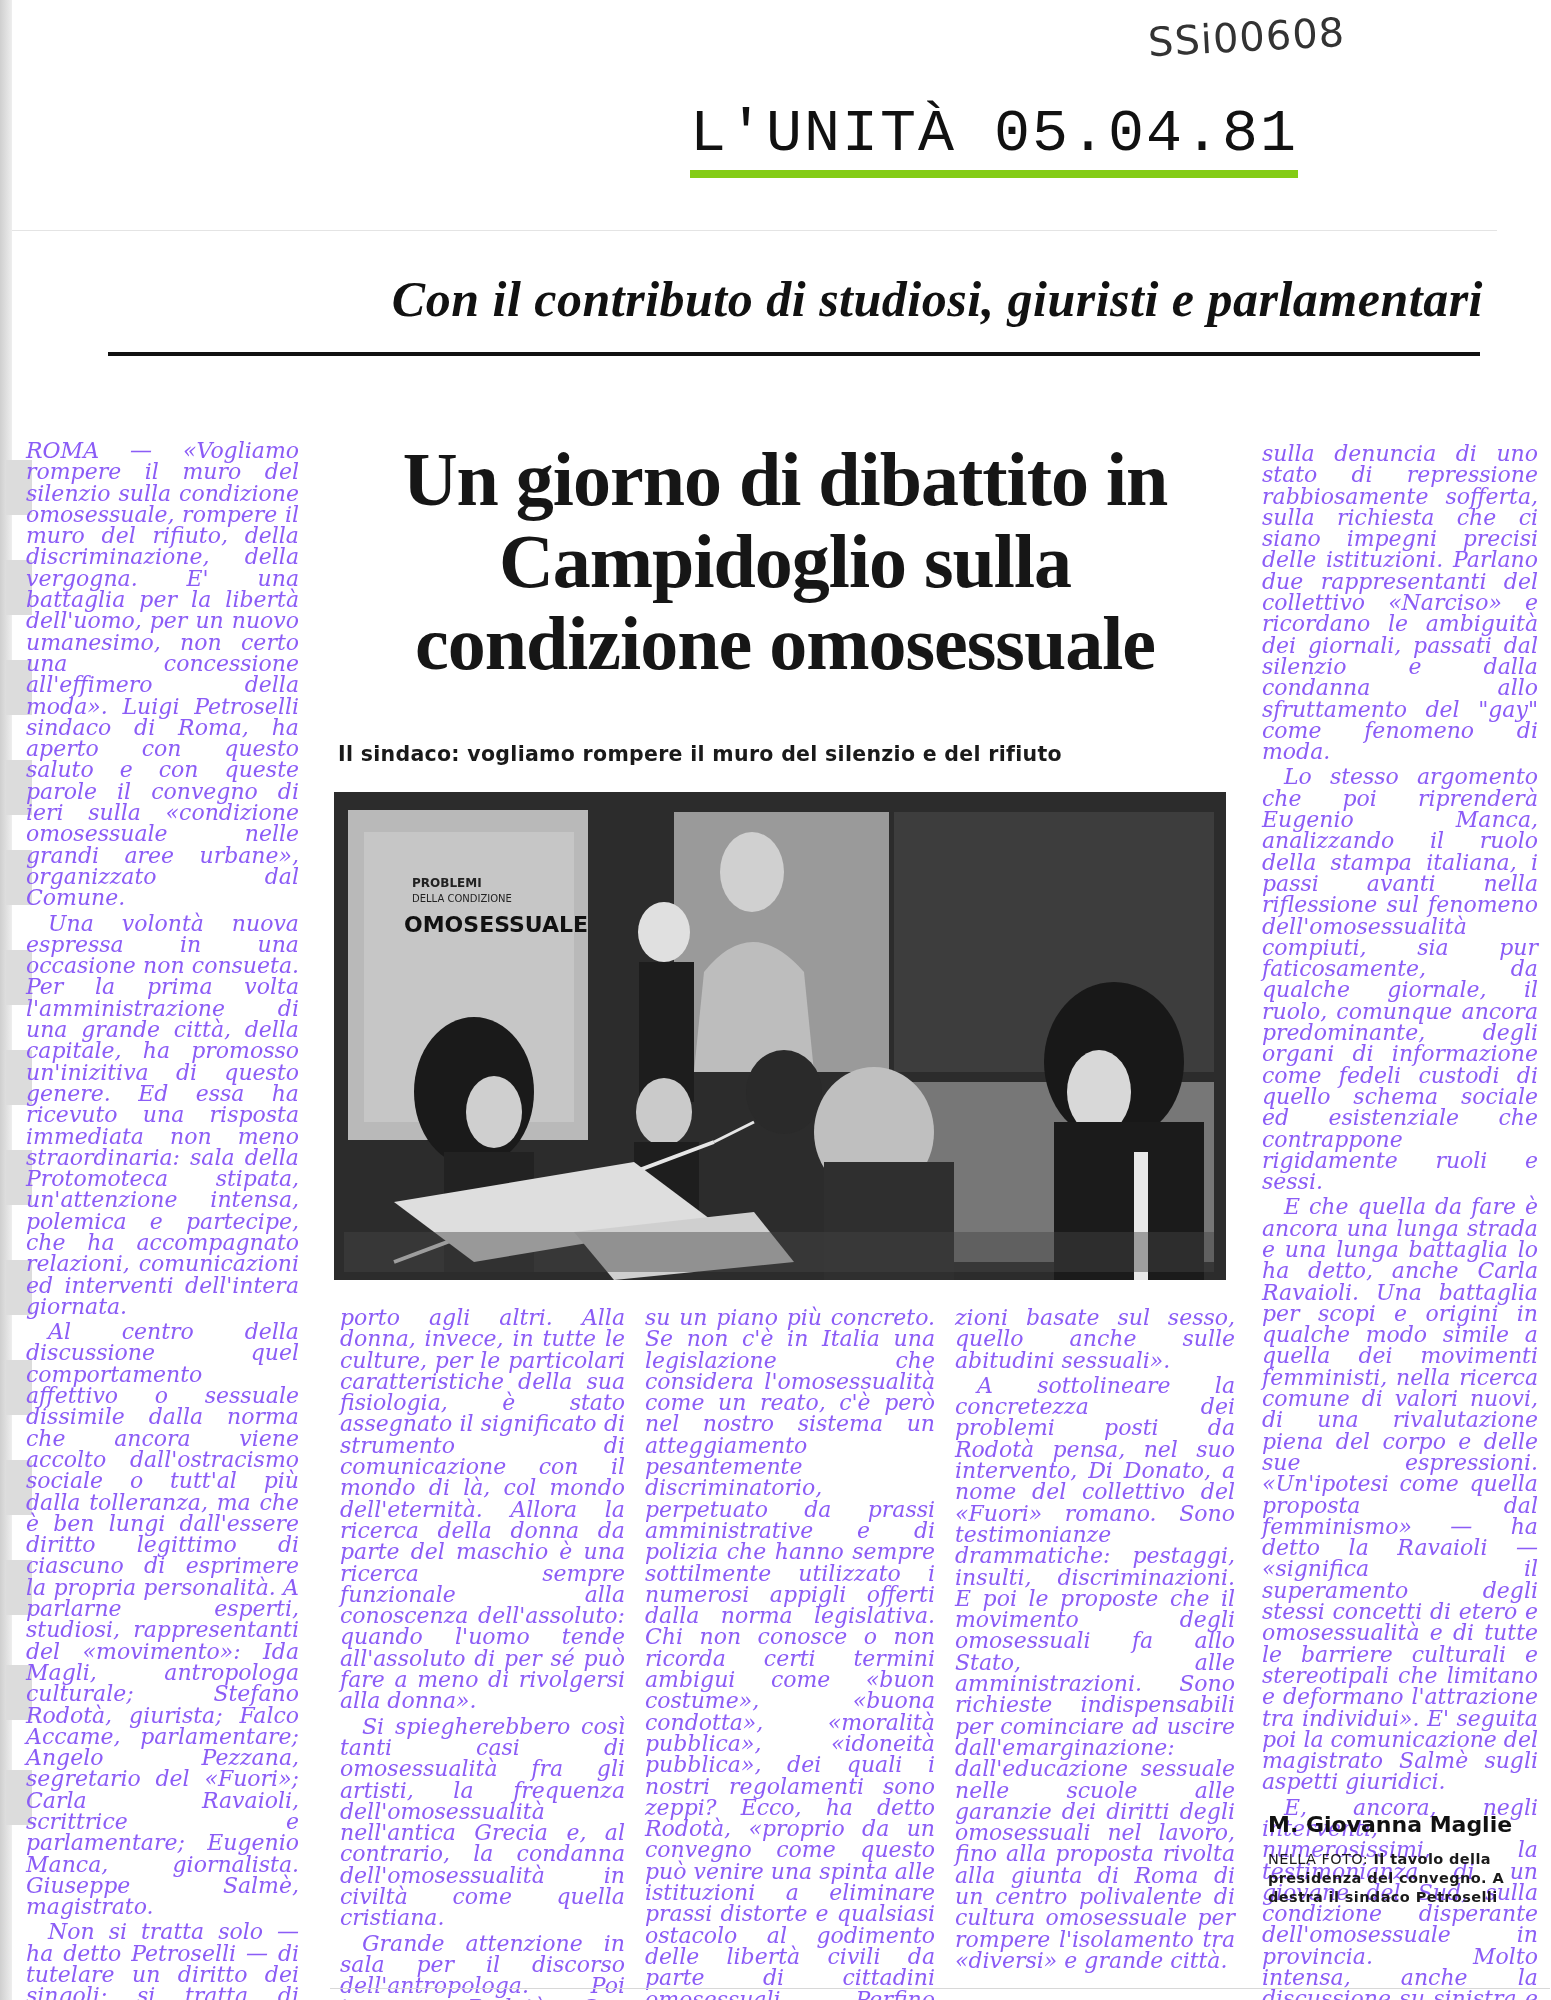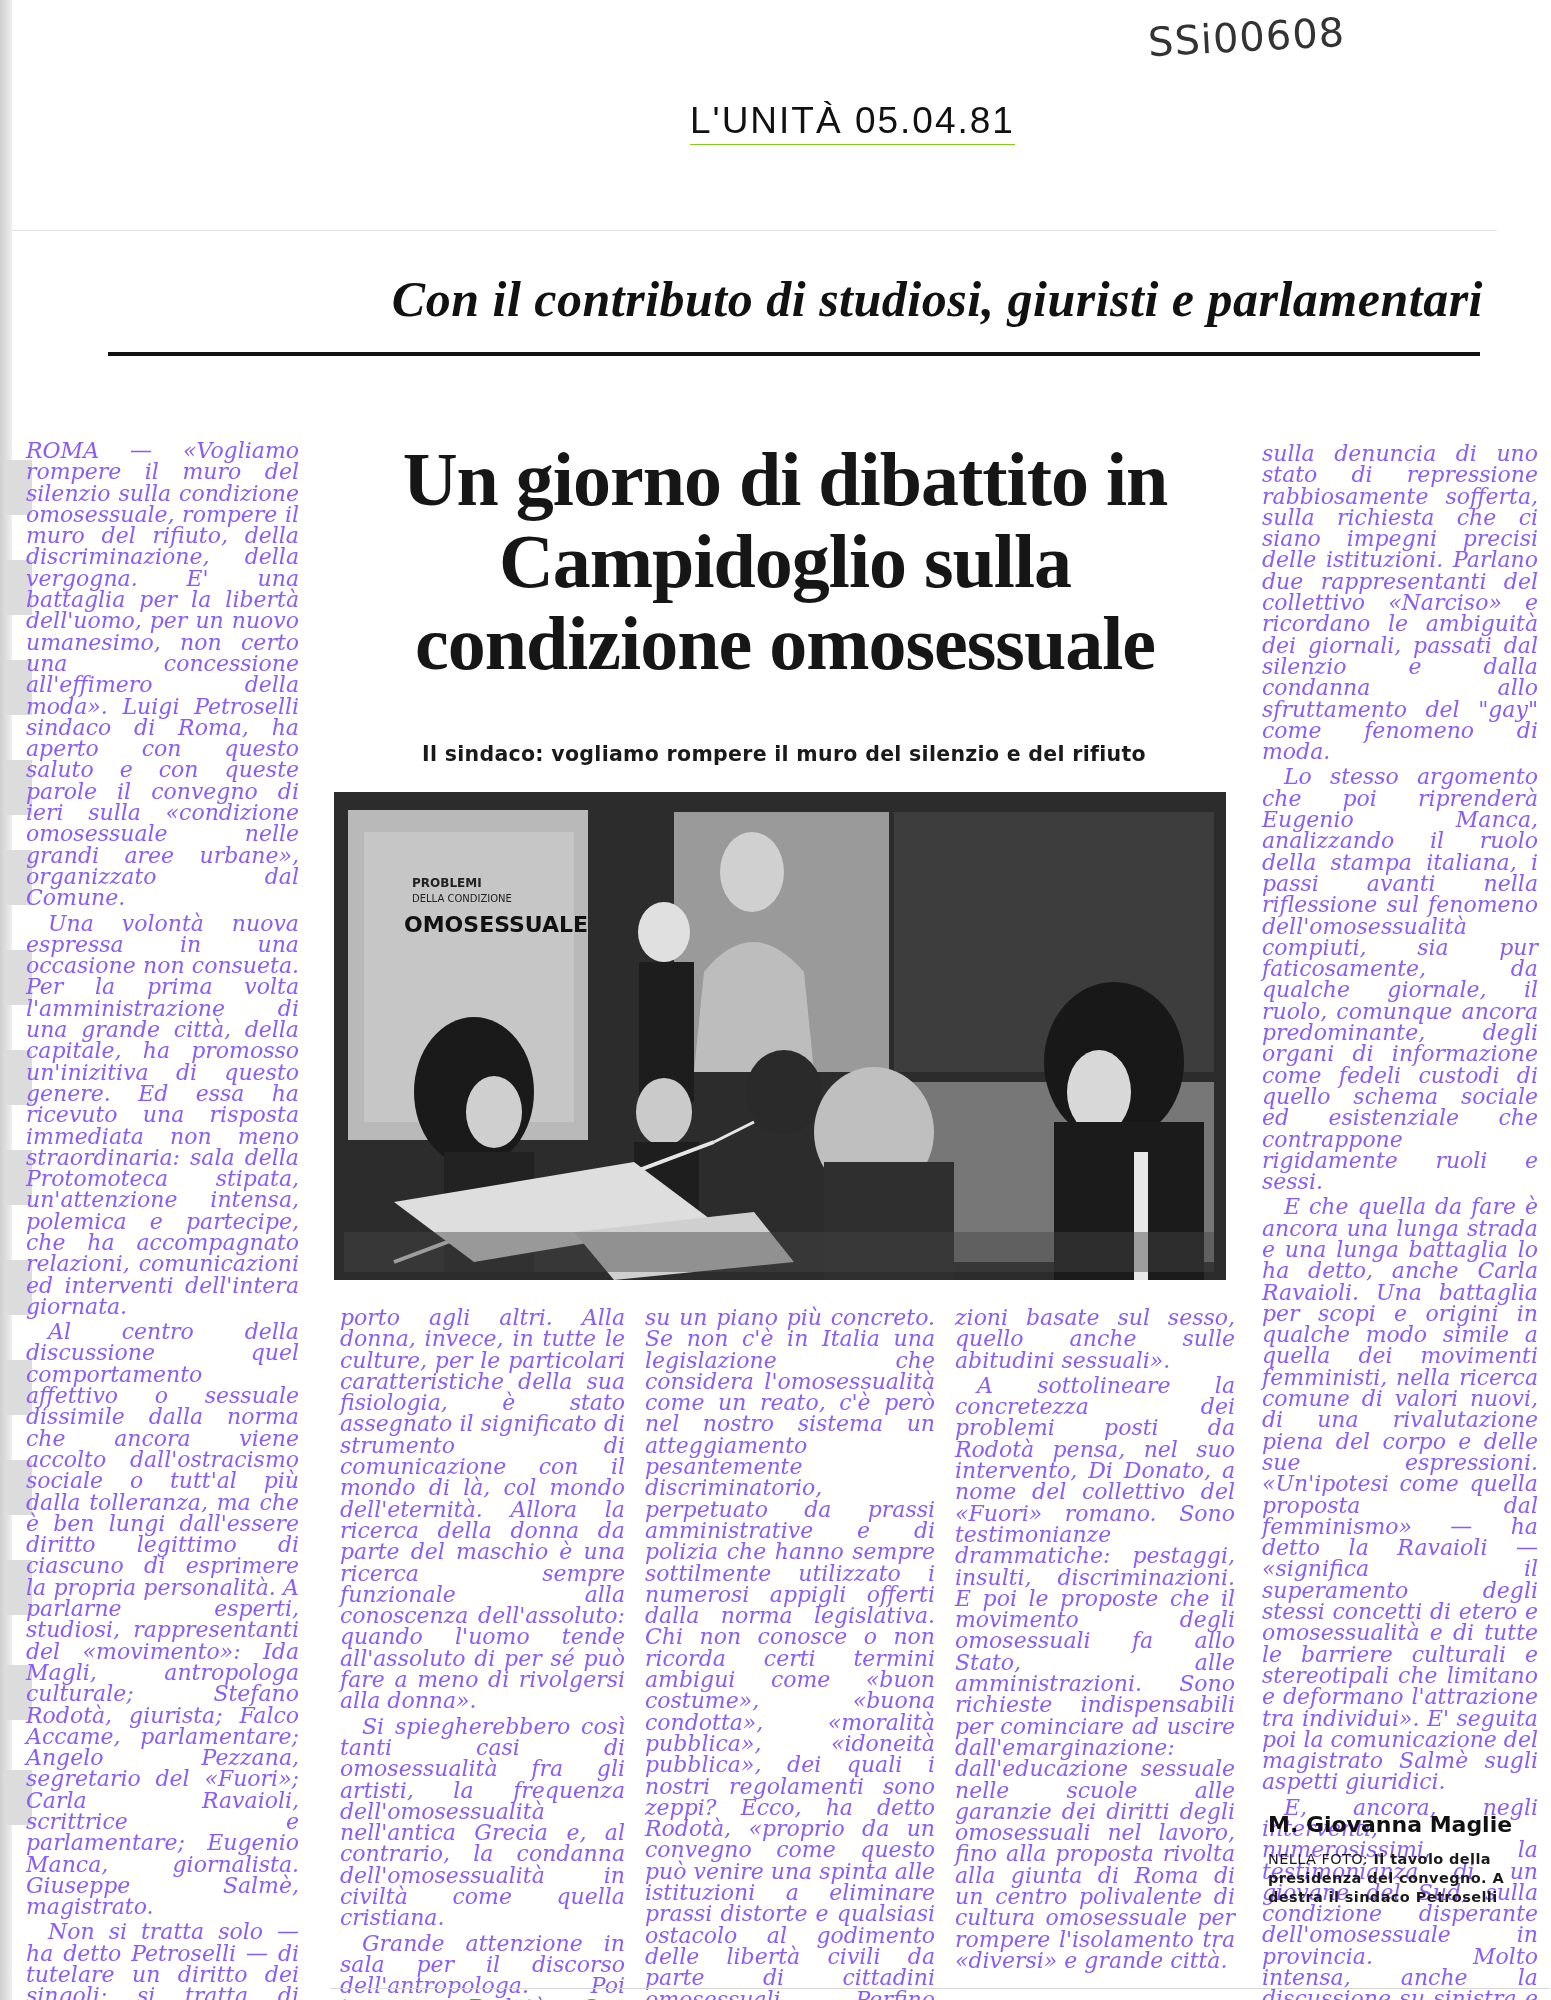--- a/index.html
+++ b/index.html
@@ -12,23 +12,23 @@
       background: linear-gradient(to right, #cfcfcf, #eeeeee);
     }
     .binding-tab {
       position: absolute; left: 6px; width: 26px; height: 55px; background: #dcdcdc;
     }
     .archive-code {
       position: absolute; left: 1148px; top: 14px; font-family: "DejaVu Sans", sans-serif;
       font-size: 40px; letter-spacing: 1px; color: #333; transform: rotate(-3deg);
     }
     .source-line {
-      position: absolute; left: 690px; top: 100px; font-family: Liberation Sans, sans-serif;
-      font-size: 37px; color: #111; letter-spacing: 2px;
-      border-bottom: 1px solid #84cc16; padding-bottom: 2px;
+      position: absolute; left: 690px; top: 100px; font-family: Liberation Mono, monospace;
+      font-size: 60px; color: #111; letter-spacing: 2px;
+      border-bottom: 8px solid #84cc16; padding-bottom: 2px;
     }
     .clipping-top {
       position: absolute; left: 12px; top: 230px; width: 1485px; height: 1px; background: #e4e4e4;
     }
     .kicker {
       position: absolute; left: 118px; top: 270px; width: 1365px;
       font-family: "Liberation Serif", serif; font-style: italic; font-weight: bold;
       font-size: 50px; color: #111; white-space: nowrap; letter-spacing: 0.5px; text-align: right;
     }
     .kicker-rule {
@@ -46,21 +46,21 @@
     #col4 { left: 955px; top: 1307px; width: 280px; }
     #col5 { left: 1262px; top: 443px; width: 276px; }
     .headline {
       position: absolute; left: 340px; top: 438px; width: 890px;
       font-family: "Liberation Serif", serif; font-weight: bold; font-size: 76px;
       line-height: 82px; text-align: center; color: #161616; letter-spacing: -1px;
     }
     .subhead {
       position: absolute; left: 338px; top: 742px; width: 892px;
       font-family: "DejaVu Sans", sans-serif; font-weight: bold; font-size: 20.5px;
-      color: #1a1a1a; white-space: nowrap; letter-spacing: 0.3px; text-align: center;
+      color: #1a1a1a; white-space: nowrap; letter-spacing: 0.3px;
     }
     .photo {
       position: absolute; left: 334px; top: 792px; width: 892px; height: 488px;
       background: #22c55e; overflow: hidden;
     }
     .photo svg { display: block; }
     .byline {
       position: absolute; left: 1268px; top: 1812px; font-family: "DejaVu Sans", sans-serif;
       font-weight: bold; font-size: 22px; color: #111; white-space: nowrap;
     }

